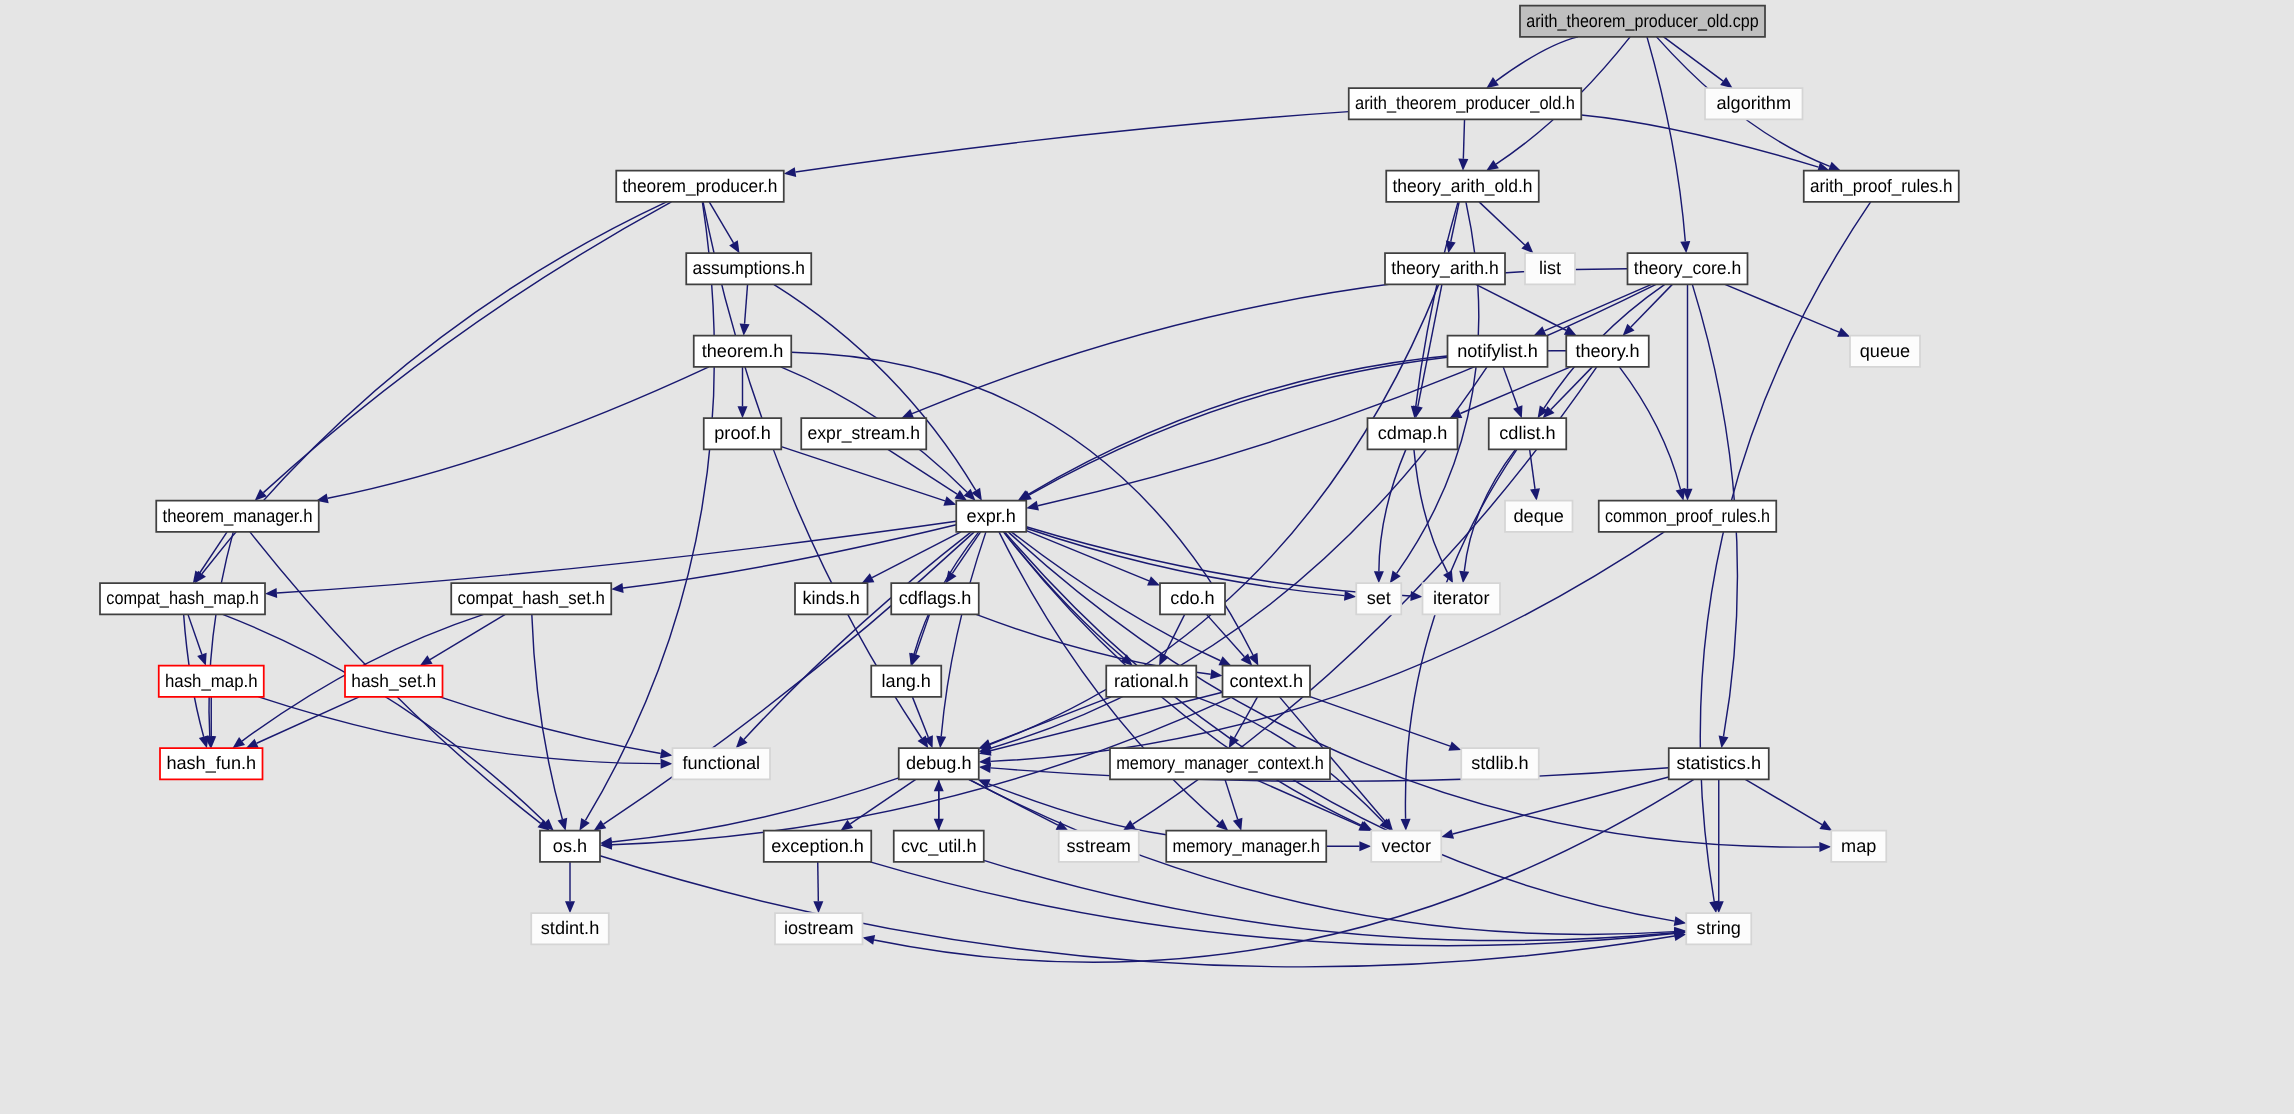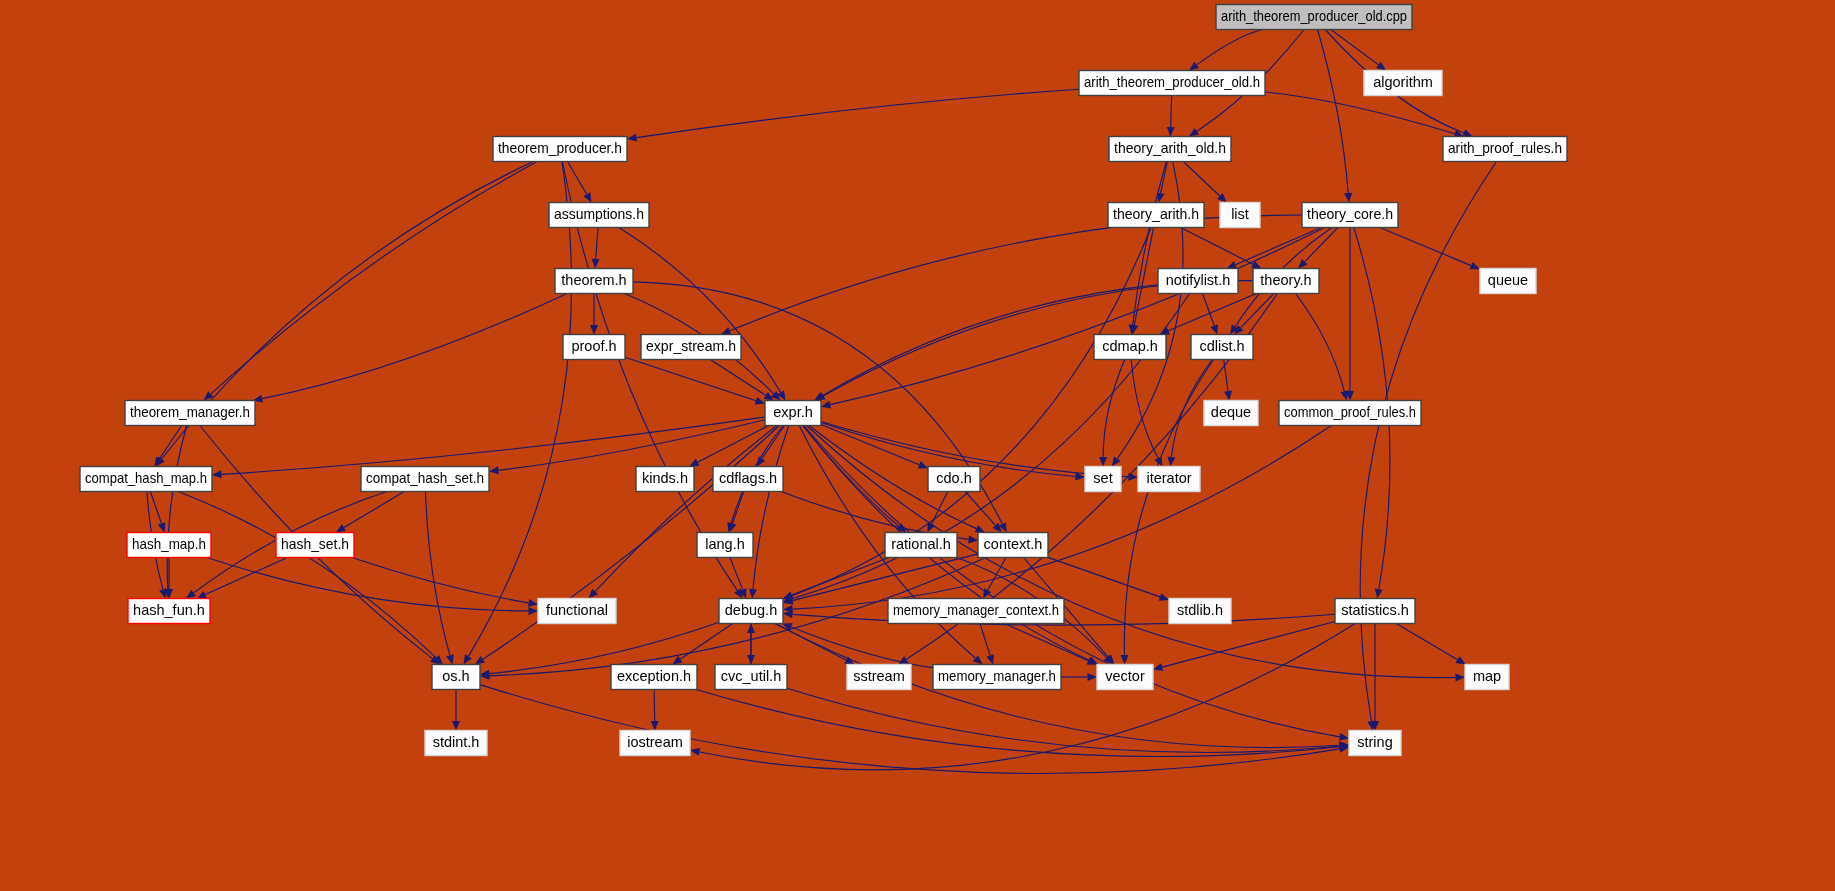--- a/index.html
+++ b/index.html
@@ -11,21 +11,21 @@
   .edge-head{fill:#191970;stroke:none;}
   .node-box{stroke-width:1.4px;}
   .node-box.hdr{fill:#ffffff;stroke:#404040;}
   .node-box.sys{fill:#fcfcfc;stroke:#d5d5d5;}
   .node-box.red{fill:#ffffff;stroke:#ff0000;}
   .node-box.root{fill:#bfbfbf;stroke:#404040;}
 </style>
 </head>
 <body>
 
-<div id="graph-wrap" style="width: 1835px; height: 891px; background: #c2410c;">
+<div id="graph-wrap" style="width: 1835px; height: 891px; background: #e5e5e5;">
   <svg id="graph" viewBox="0 0 1835 891" preserveAspectRatio="none">
     <g id="edges-layer">
         <path d="M 1262.40 29.50 Q 1236.40 35.80 1196.72 64.88" class="edge" stroke="#191970"></path>
         <polygon points="1189.06,70.50 1194.35,61.66 1199.08,68.11" class="edge-head" fill="#191970"></polygon>
         <path d="M 1330.86 29.50 Q 1358.50 50.00 1378.51 64.84" class="edge" stroke="#191970"></path>
         <polygon points="1386.14,70.50 1376.13,68.05 1380.90,61.63" class="edge-head" fill="#191970"></polygon>
         <path d="M 1304.09 29.50 Q 1252.56 94.52 1196.87 131.27" class="edge" stroke="#191970"></path>
         <polygon points="1188.94,136.50 1194.67,127.93 1199.08,134.61" class="edge-head" fill="#191970"></polygon>
         <path d="M 1317.59 29.50 Q 1341.90 114.20 1348.23 193.03" class="edge" stroke="#191970"></path>
         <polygon points="1349.00,202.50 1344.25,193.35 1352.22,192.71" class="edge-head" fill="#191970"></polygon>

